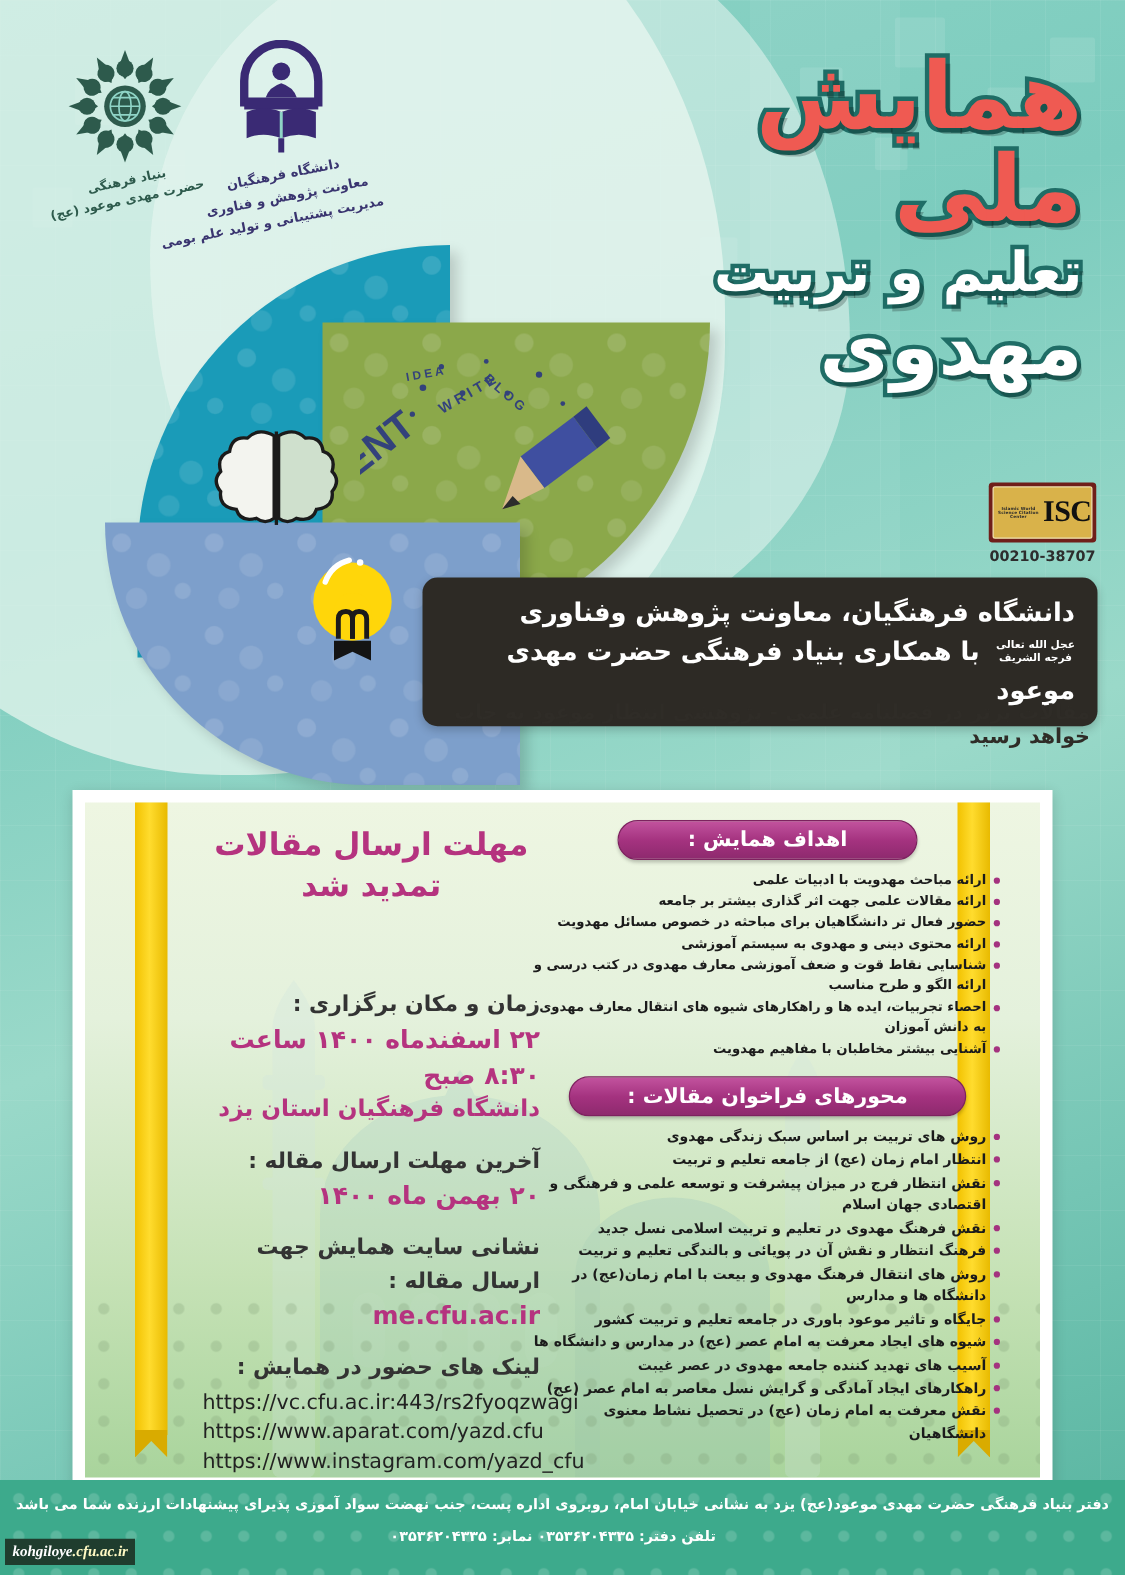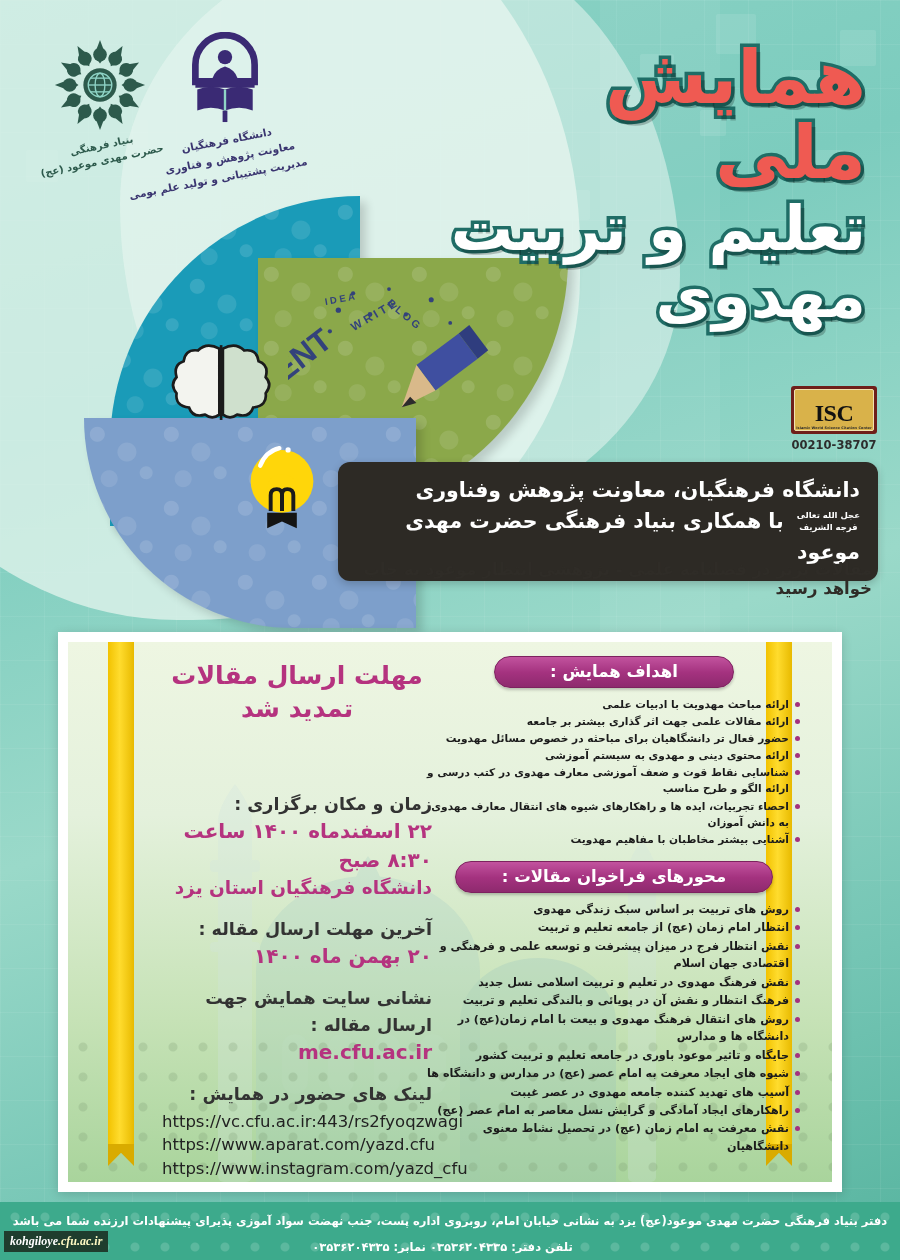--- a/index.html
+++ b/index.html
@@ -121,21 +121,21 @@
   .t-line { font-weight: 900; letter-spacing: -1px; line-height: 1.02; }
   .t1 {
     font-size: 74px;
     color: #ef5a52;
     -webkit-text-stroke: 7px #1f6d66;
     paint-order: stroke fill;
     text-shadow: 4px 5px 0 rgba(0,0,0,.22);
     margin-bottom: 6px;
   }
   .t2 {
-    font-size: 62px;
+    font-size: 44px;
     color: #ffffff;
     -webkit-text-stroke: 7px #1f6d66;
     paint-order: stroke fill;
     text-shadow: 4px 5px 0 rgba(0,0,0,.22);
     margin-bottom: 4px;
   }
   .t3 {
     font-size: 62px;
     color: #ffffff;
     -webkit-text-stroke: 7px #1f6d66;
@@ -149,22 +149,22 @@
     width: 86px; height: 48px; margin: 0 auto;
     background:#6f1f1a;
     border-radius: 3px;
     padding: 3px;
   }
   .isc-inner {
     width:100%; height:100%;
     background:#d9b24a;
     border: 1.5px solid #f0e2b0;
     border-radius: 2px;
-    display:flex; flex-direction:column;
-    align-items:center; justify-content:flex-end;
+    display:flex; flex-direction:row;
+    align-items:center; justify-content:space-between;
     line-height:1;
   }
   .isc-text {
     font-family:"Liberation Serif", serif;
     font-weight:900; font-size: 24px; color:#111;
     letter-spacing: -.5px;
   }
   .isc-sub { font-size: 3.4px; color:#2b2b2b; font-weight:700; margin-top:1.5px; letter-spacing:.1px;}
   .isc-code { margin-top: 4px; font-size: 11.5px; color:#2d2d2d; font-weight:600; direction:ltr; }
 
@@ -279,21 +279,21 @@
   }
   ul.bullets li::before {
     content:""; position:absolute; right: 2px; top: 6px;
     width: 5px; height: 5px; border-radius:50%;
     background:#a4327f;
   }
   ul.bullets.axes li { font-size: 11.2px; line-height:1.56; }
 
   
   .footer {
-    position:absolute; left:0; right:0; bottom:0; height: 58px;
+    position:absolute; left:0; right:0; bottom:0; height: 76px;
     background:#3daa8c;
     direction:rtl;
   }
   .footer .dots {
     position:absolute; inset:0;
     background-image: radial-gradient(circle, rgba(255,255,255,.16) 4px, transparent 5px);
     background-size: 30px 30px;
   }
   .foot-line1 {
     position:absolute; left:0; right:0; top: 12px;

